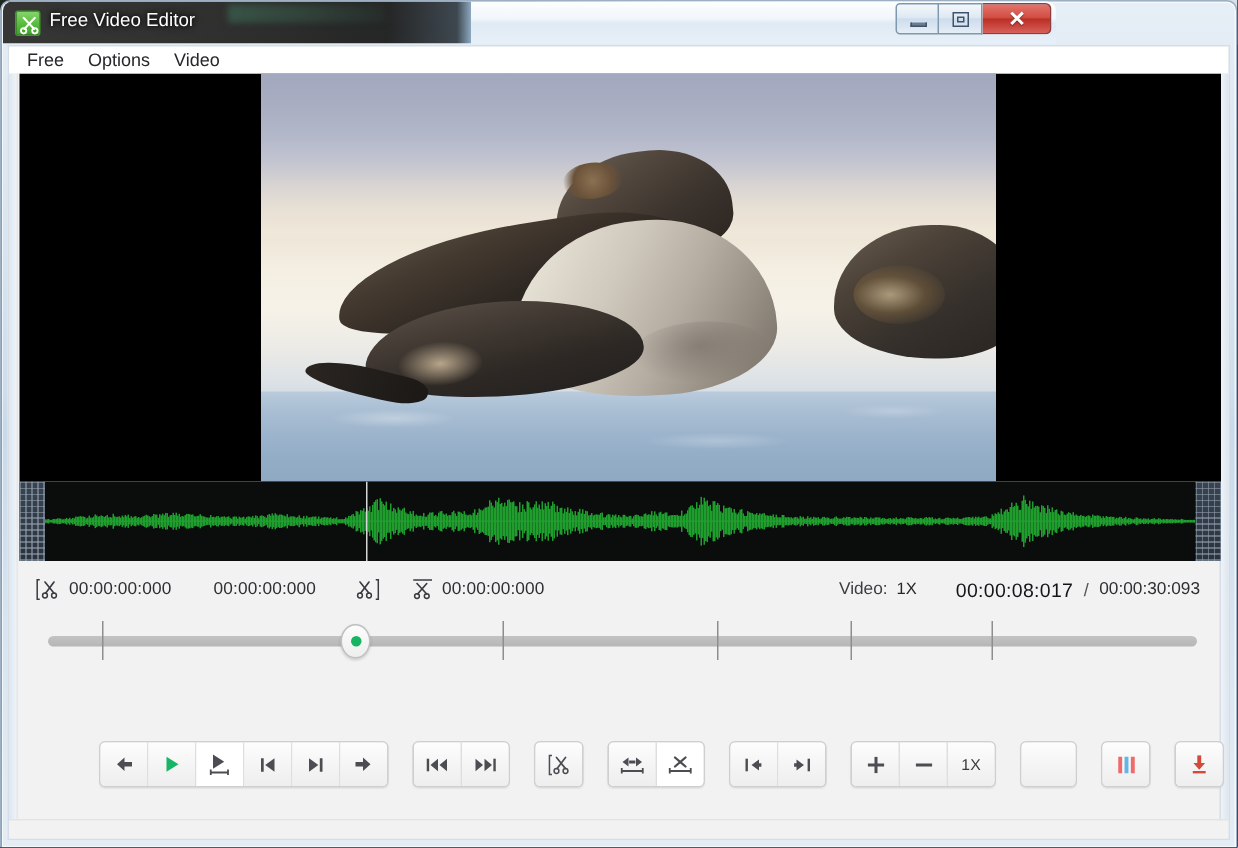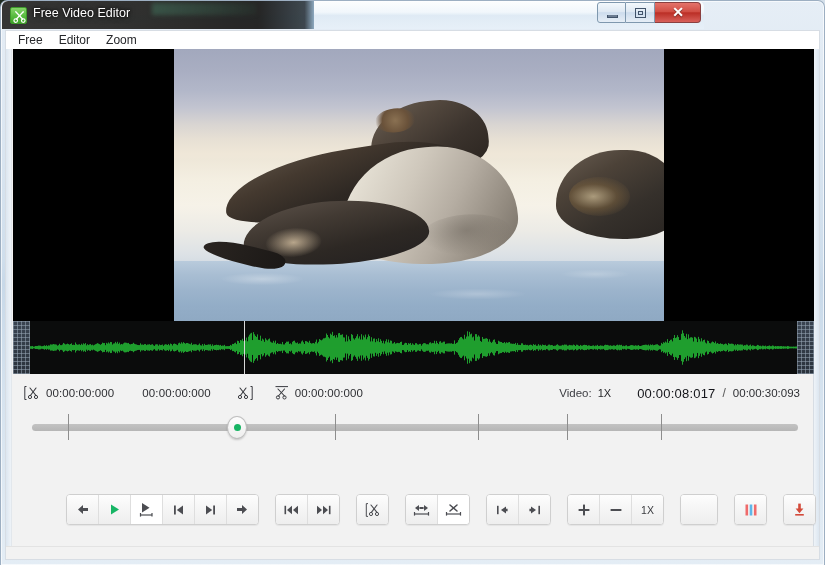--- a/index.html
+++ b/index.html
@@ -508,22 +508,22 @@
         <div class="gl-max"></div>
       </div>
       <div class="wbtn close">
         <div class="gl-x">✕</div>
       </div>
     </div>
   </div>
 
   <div class="menubar">
     <div class="menu-item">Free</div>
-    <div class="menu-item">Editor</div>
-    <div class="menu-item">Zoom</div>
+    <div class="menu-item">Options</div>
+    <div class="menu-item">Video</div>
   </div>
 
   <div class="content">
 
     <div class="left-rail"></div>
     <div class="right-rail"></div>
 
     <div class="video-stage">
       <div class="video-frame">
         <div class="vf-sky"></div>

